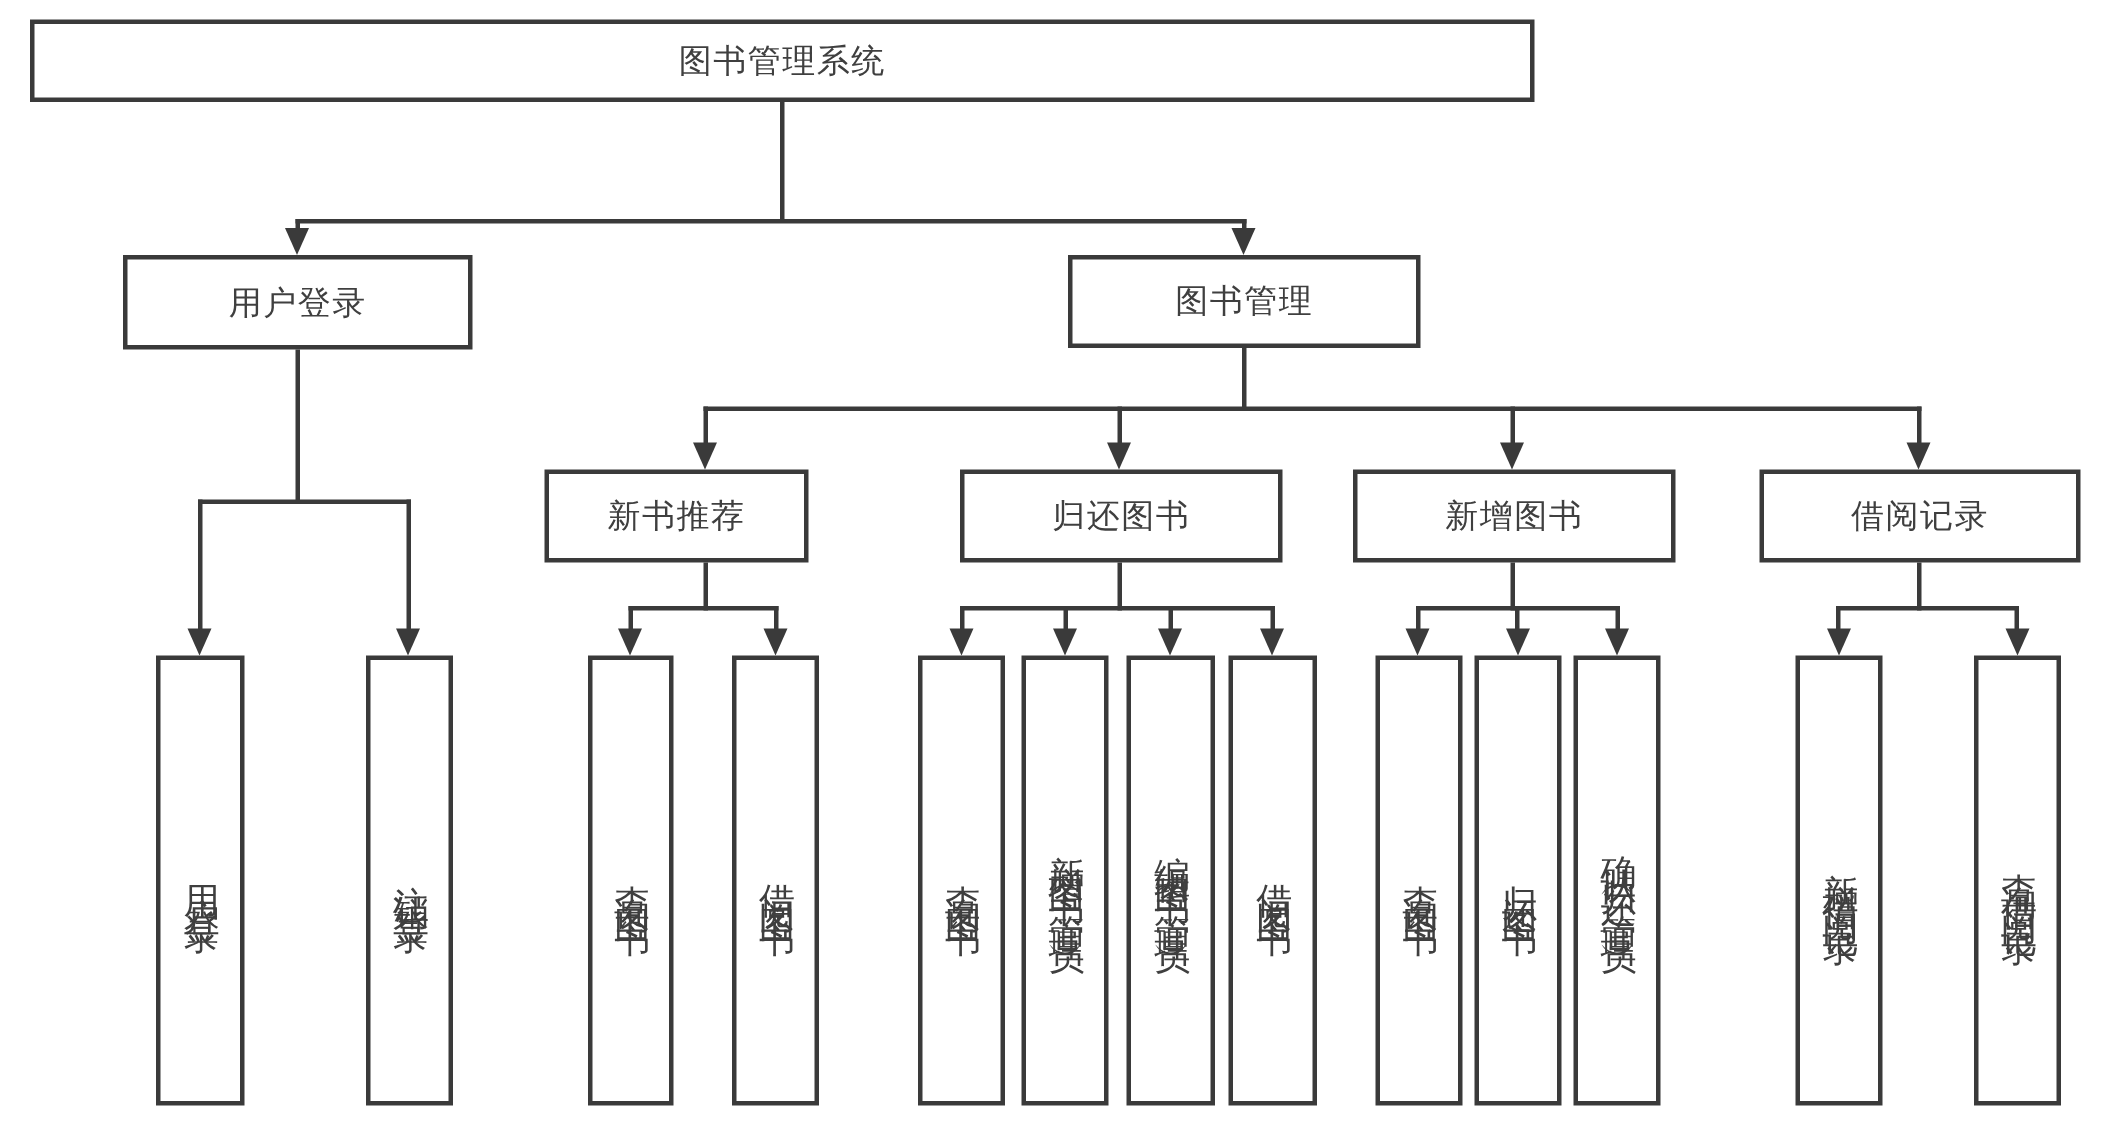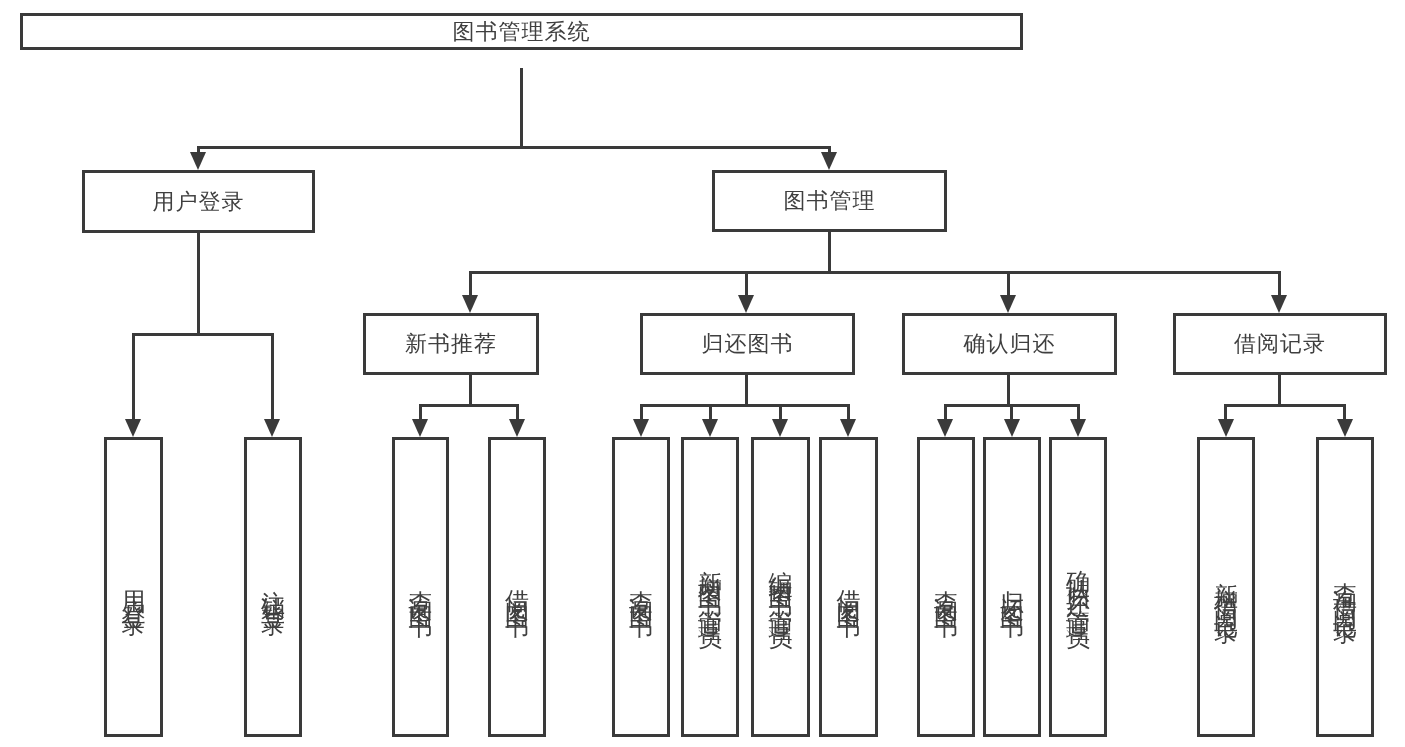--- a/index.html
+++ b/index.html
@@ -45,39 +45,39 @@
     color: rgba(145,145,145,0.75);
     z-index: 10;
     white-space: nowrap;
   }
 </style>
 </head>
 <body>
 
 <div class="canvas">
 
-  <div class="box hbox" style="left:20px;top:13px;width:1003px;height:37px;">
+  <div class="box hbox" style="left:20px;top:13px;width:1003px;height:55px;">
     <span>图书管理系统</span>
   </div>
 
   <div class="box hbox" style="left:82px;top:170px;width:233px;height:63px;">
     <span>用户登录</span>
   </div>
   <div class="box hbox" style="left:712px;top:170px;width:235px;height:62px;">
     <span>图书管理</span>
   </div>
 
   <div class="box hbox" style="left:363px;top:313px;width:176px;height:62px;">
     <span>新书推荐</span>
   </div>
   <div class="box hbox" style="left:640px;top:313px;width:215px;height:62px;">
     <span>归还图书</span>
   </div>
   <div class="box hbox" style="left:902px;top:313px;width:215px;height:62px;">
-    <span>确认归还</span>
+    <span>新增图书</span>
   </div>
   <div class="box hbox" style="left:1173px;top:313px;width:214px;height:62px;">
     <span>借阅记录</span>
   </div>
 
   <div class="box vbox" style="left:104px;top:437px;width:59px;height:300px;">
     <span class="vtext">用户登录</span>
   </div>
   <div class="box vbox" style="left:244px;top:437px;width:58px;height:300px;">
     <span class="vtext">注销登录</span>

